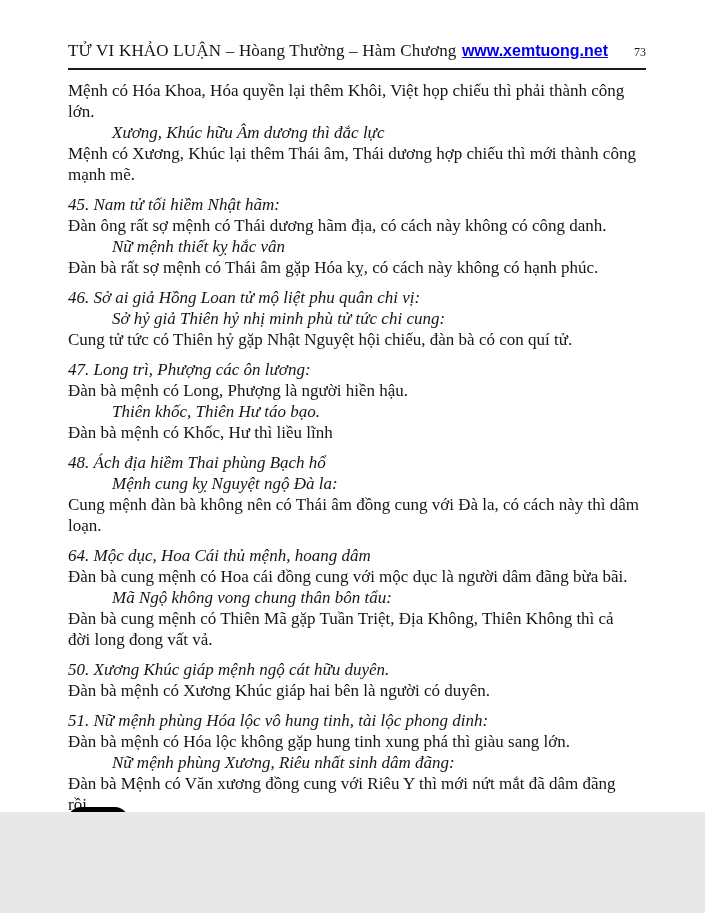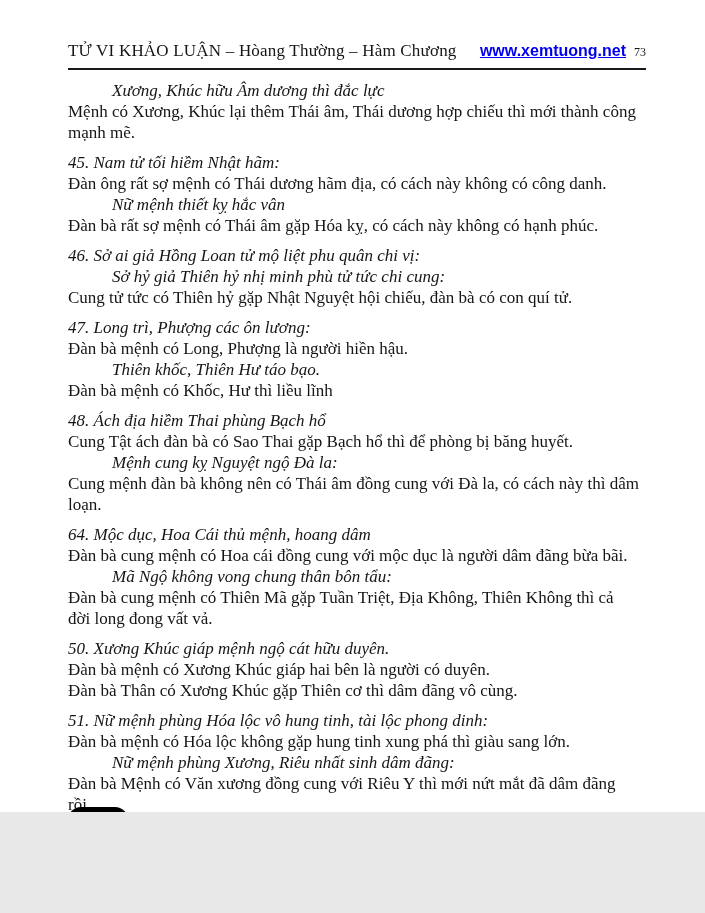--- a/index.html
+++ b/index.html
@@ -27,21 +27,21 @@
   .header-title {
     flex: 1;
     white-space: nowrap;
     letter-spacing: 0.2px;
   }
   .header-link {
     font-family: "Liberation Sans", sans-serif;
     font-weight: bold;
     font-size: 16px;
     text-decoration: underline;
-    margin-right: 8px;
+    margin-right: 26px;
     cursor: pointer;
   }
   .header-pagenum { font-size: 12px; }
   .header-rule {
     position: absolute;
     left: 68px;
     right: 66px;
     top: 68px;
     border: 0;
     border-top: 2px solid #1a1a1a;
@@ -89,20 +89,21 @@
   <div class="header">
     <span class="header-title">TỬ VI KHẢO LUẬN – Hòang Thường – Hàm Chương</span>
     <span class="header-link" style="color: rgb(0, 0, 238);">www.xemtuong.net</span>
     <span class="header-pagenum">73</span>
   </div>
 
   <hr class="header-rule">
 
   <div class="content">
       <div class="block">
+        <p class="line normal">Mệnh có Hóa Khoa, Hóa quyền lại thêm Khôi, Việt họp chiếu thì phải thành công lớn.</p>
         <p class="line subtitle">Xương, Khúc hữu Âm dương thì đắc lực</p>
         <p class="line normal">Mệnh có Xương, Khúc lại thêm Thái âm, Thái dương hợp chiếu thì mới thành công mạnh mẽ.</p>
       </div>
       <div class="block">
         <p class="line title">45. Nam tử tối hiềm Nhật hãm:</p>
         <p class="line normal">Đàn ông rất sợ mệnh có Thái dương hãm địa, có cách này không có công danh.</p>
         <p class="line subtitle">Nữ mệnh thiết kỵ hắc vân</p>
         <p class="line normal">Đàn bà rất sợ mệnh có Thái âm gặp Hóa kỵ, có cách này không có hạnh phúc.</p>
       </div>
       <div class="block">
@@ -111,34 +112,32 @@
         <p class="line normal">Cung tử tức có Thiên hỷ gặp Nhật Nguyệt hội chiếu, đàn bà có con quí tử.</p>
       </div>
       <div class="block">
         <p class="line title">47. Long trì, Phượng các ôn lương:</p>
         <p class="line normal">Đàn bà mệnh có Long, Phượng là người hiền hậu.</p>
         <p class="line subtitle">Thiên khốc, Thiên Hư táo  bạo.</p>
         <p class="line normal">Đàn bà mệnh có Khốc, Hư thì liều lĩnh</p>
       </div>
       <div class="block">
         <p class="line title">48. Ách địa hiềm Thai phùng Bạch hổ</p>
-        <p class="line normal">Cung Tật ách đàn bà có Sao Thai gặp Bạch hổ thì để phòng bị băng huyết.</p>
         <p class="line subtitle">Mệnh cung kỵ Nguyệt ngộ Đà la:</p>
         <p class="line normal">Cung mệnh đàn bà không nên có Thái âm đồng cung với Đà la, có cách này thì dâm loạn.</p>
       </div>
       <div class="block">
         <p class="line title">64. Mộc dục, Hoa Cái thủ mệnh, hoang dâm</p>
         <p class="line normal">Đàn bà cung mệnh có Hoa cái đồng cung với mộc dục là người dâm đãng bừa bãi.</p>
         <p class="line subtitle">Mã Ngộ không vong chung thân bôn tẩu:</p>
         <p class="line normal">Đàn bà cung mệnh có Thiên Mã gặp Tuần Triệt, Địa Không, Thiên Không thì cả đời long đong vất vả.</p>
       </div>
       <div class="block">
         <p class="line title">50. Xương Khúc giáp mệnh ngộ cát hữu duyên.</p>
         <p class="line normal">Đàn bà mệnh có Xương Khúc giáp hai bên là người có duyên.</p>
-        <p class="line normal">Đàn bà Thân có Xương Khúc gặp Thiên cơ thì dâm đãng vô cùng.</p>
       </div>
       <div class="block">
         <p class="line title">51. Nữ mệnh phùng Hóa lộc vô hung tinh, tài lộc phong dinh:</p>
         <p class="line normal">Đàn bà mệnh có Hóa lộc không gặp hung tinh xung phá thì giàu sang lớn.</p>
         <p class="line subtitle">Nữ mệnh phùng Xương, Riêu nhất sinh dâm đãng:</p>
         <p class="line normal">Đàn bà Mệnh có Văn xương đồng cung với Riêu Y thì mới nứt mắt đã dâm đãng rồi.</p>
       </div>
     </div>
 
   <div class="footer-box">

